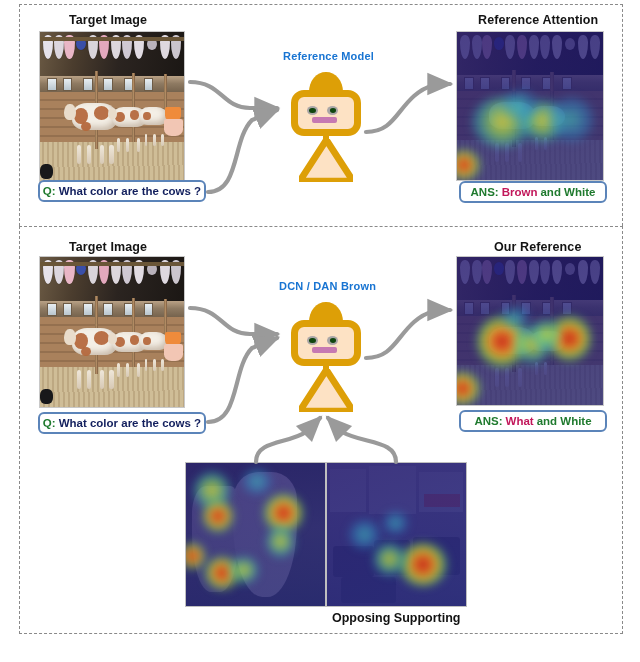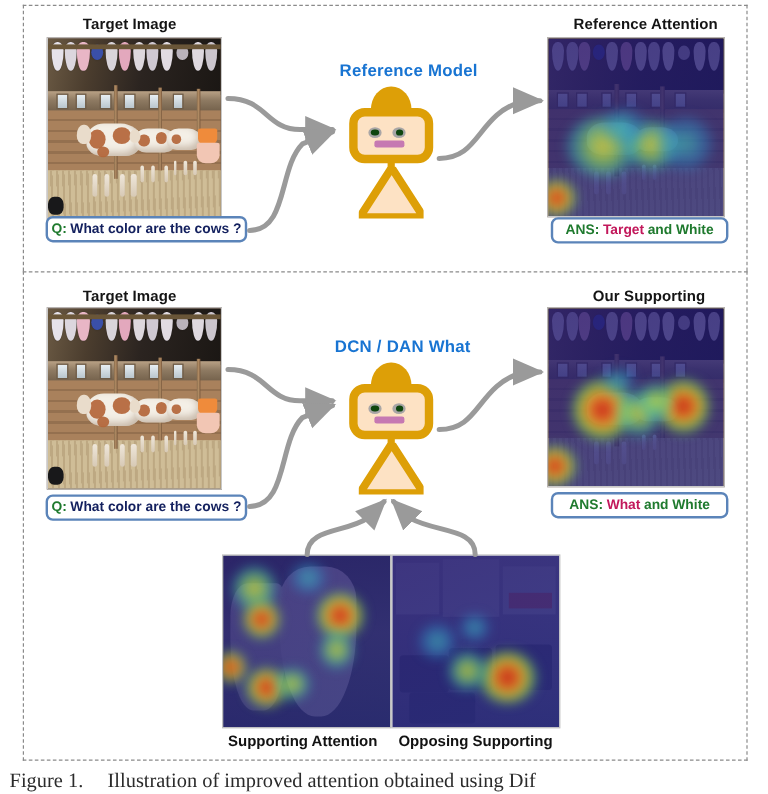--- a/index.html
+++ b/index.html
@@ -139,21 +139,21 @@
     display:flex;align-items:center;justify-content:center;
     font-size:11.5px;font-weight:bold;white-space:nowrap;
   }
   .qabox .k{color:#1f7a2e;}
   .qabox .q{color:#13205e;margin-left:3px;}
   .qabox .hl{color:#c2185b;margin:0 3px;}
   .qabox .g{color:#1f7a2e;}
 
   
   .modellabel{
-    position:absolute;font-size:14px;font-weight:bold;
+    position:absolute;font-size:11px;font-weight:bold;
     color:#1874d2;white-space:nowrap;letter-spacing:.2px;
   }
 
   
   .robot{position:absolute;}
   .robot .hat{
     position:absolute;left:27%;top:0;width:46%;height:26%;
     background:#dd9f07;border-radius:48% 48% 10% 10%/70% 70% 12% 12%;
   }
   .robot .face{
@@ -362,21 +362,21 @@
       <div class="blob warm" style="left:10%;top:44%;width:42%;height:34%;"></div>
       <div class="blob warm" style="left:44%;top:46%;width:30%;height:28%;"></div>
       <div class="blob cool" style="left:62%;top:44%;width:32%;height:30%;"></div>
       <div class="blob cool" style="left:30%;top:40%;width:26%;height:18%;"></div>
       <div class="blob hot" style="left:-6%;top:80%;width:22%;height:20%;"></div>
     </div>
   </div>
 
   <div class="qabox" style="left:459px;top:181px;width:148px;height:22px;">
     <span class="k">ANS:</span>
-    <span class="hl">Target</span>
+    <span class="hl">Brown</span>
     <span class="g">and White</span>
   </div>
 
   <div class="panel" id="panel-bottom"></div>
 
   <div class="heading" style="left:69px;top:240px;">Target Image</div>
 
   <div class="photo" style="left:39px;top:256px;width:146px;height:152px;">
     <div class="barn">
       <div class="sky-roof"></div>
@@ -438,40 +438,40 @@
       <div class="bucket" style="left:86%;top:58%;width:13%;height:11%;background:#f2c6b4;"></div>
       <div class="bucket" style="left:0%;top:88%;width:9%;height:10%;background:#18181a;border-radius:40%;"></div>
     </div>
   </div>
 
   <div class="qabox" style="left:38px;top:412px;width:168px;height:22px;">
     <span class="k">Q:</span>
     <span class="q">What color are the cows ?</span>
   </div>
 
-  <div class="modellabel" style="left:279px;top:280px;">DCN / DAN What</div>
+  <div class="modellabel" style="left:279px;top:280px;">DCN / DAN Brown</div>
 
   <div class="robot" style="left:288px;top:302px;width:76px;height:108px;">
     <div class="hat"></div>
     <div class="neck"></div>
     <div class="face">
       <div class="eye l">
           <i></i>
         </div>
       <div class="eye r">
           <i></i>
         </div>
       <div class="mouth"></div>
     </div>
     <svg class="tri" viewBox="0 0 100 100" preserveAspectRatio="none">
       <polygon points="50,2 98,96 2,96" fill="#fde2c4" stroke="#dd9f07" stroke-width="13" stroke-linejoin="miter"></polygon>
     </svg>
   </div>
 
-  <div class="heading" style="left:494px;top:240px;">Our Supporting</div>
+  <div class="heading" style="left:494px;top:240px;">Our Reference</div>
 
   <div class="photo" style="left:456px;top:256px;width:148px;height:150px;">
     <div class="barn">
       <div class="sky-roof"></div>
       <div class="udder-row">
         <div class="udder" style="left:2%;background:#e6e2ea;"></div>
         <div class="udder" style="left:10%;background:#dcd6de;"></div>
         <div class="udder" style="left:17%;background:#e9b6c6;"></div>
         <div class="udder" style="left:25%;background:#3a4fa8;border-radius:50%;height:40%;top:6%;"></div>
         <div class="udder" style="left:33%;background:#d9d4da;"></div>
@@ -554,21 +554,20 @@
     </div>
     <div class="heat">
       <div class="tint"></div>
       <div class="blob hot" style="left:52%;top:56%;width:34%;height:30%;"></div>
       <div class="blob warm" style="left:34%;top:56%;width:22%;height:22%;"></div>
       <div class="blob cool" style="left:16%;top:40%;width:22%;height:20%;"></div>
       <div class="blob cool" style="left:40%;top:34%;width:18%;height:16%;"></div>
     </div>
   </div>
 
-  <div class="evlabel" style="left:190px;top:611px;">Supporting Attention</div>
   <div class="evlabel" style="left:332px;top:611px;">Opposing Supporting</div>
 
   <svg class="arrowsvg">
     <defs>
       <marker id="ah" markerWidth="7" markerHeight="7" refX="5.4" refY="3" orient="auto">
         <path d="M0,0.3 L6.2,3 L0,5.7 Z" fill="#9a9a9a"></path>
       </marker>
     </defs>
     <g fill="none" stroke="#9a9a9a" stroke-width="4.2" stroke-linecap="round" marker-end="url(#ah)">
 
@@ -583,18 +582,14 @@
       <path d="M208,422 C240,422 232,368 252,348 L277,338"></path>
 
       <path d="M366,358 C392,358 396,338 414,322 C428,310 438,310 450,310"></path>
 
       <path d="M256,462 C256,440 288,444 306,432 L320,418"></path>
 
       <path d="M396,462 C396,440 364,444 342,432 L328,418"></path>
     </g>
   </svg>
 
-  <div class="caption">
-    <span class="num">Figure 1.</span>
-    <span>Illustration of improved attention obtained using Dif</span>
-  </div>
 
 </div>
 
 </body></html>

